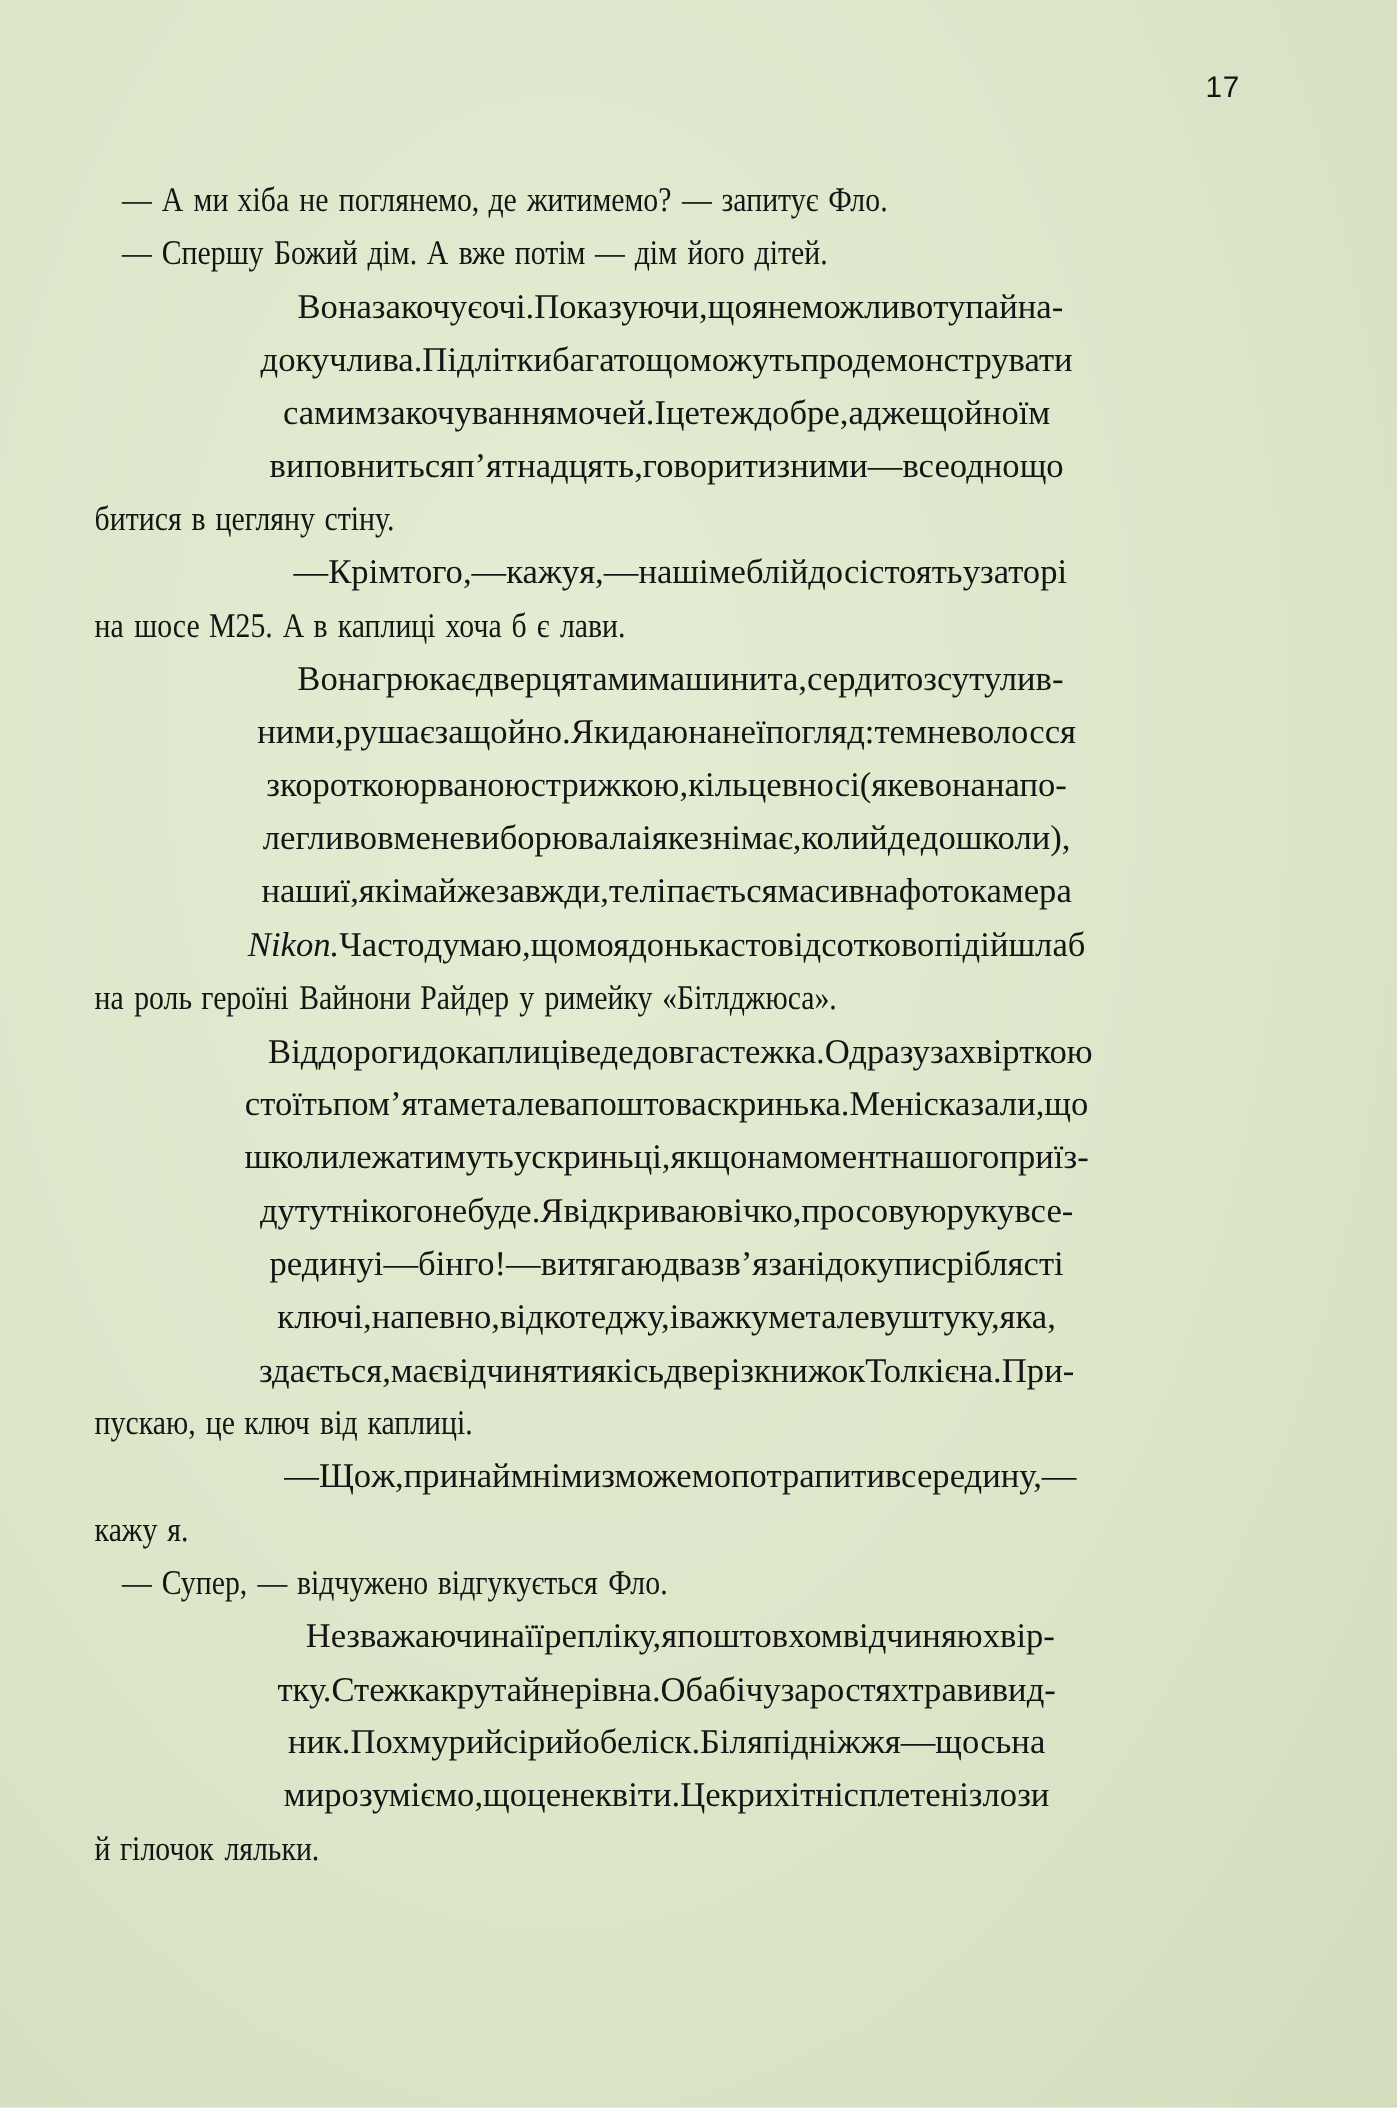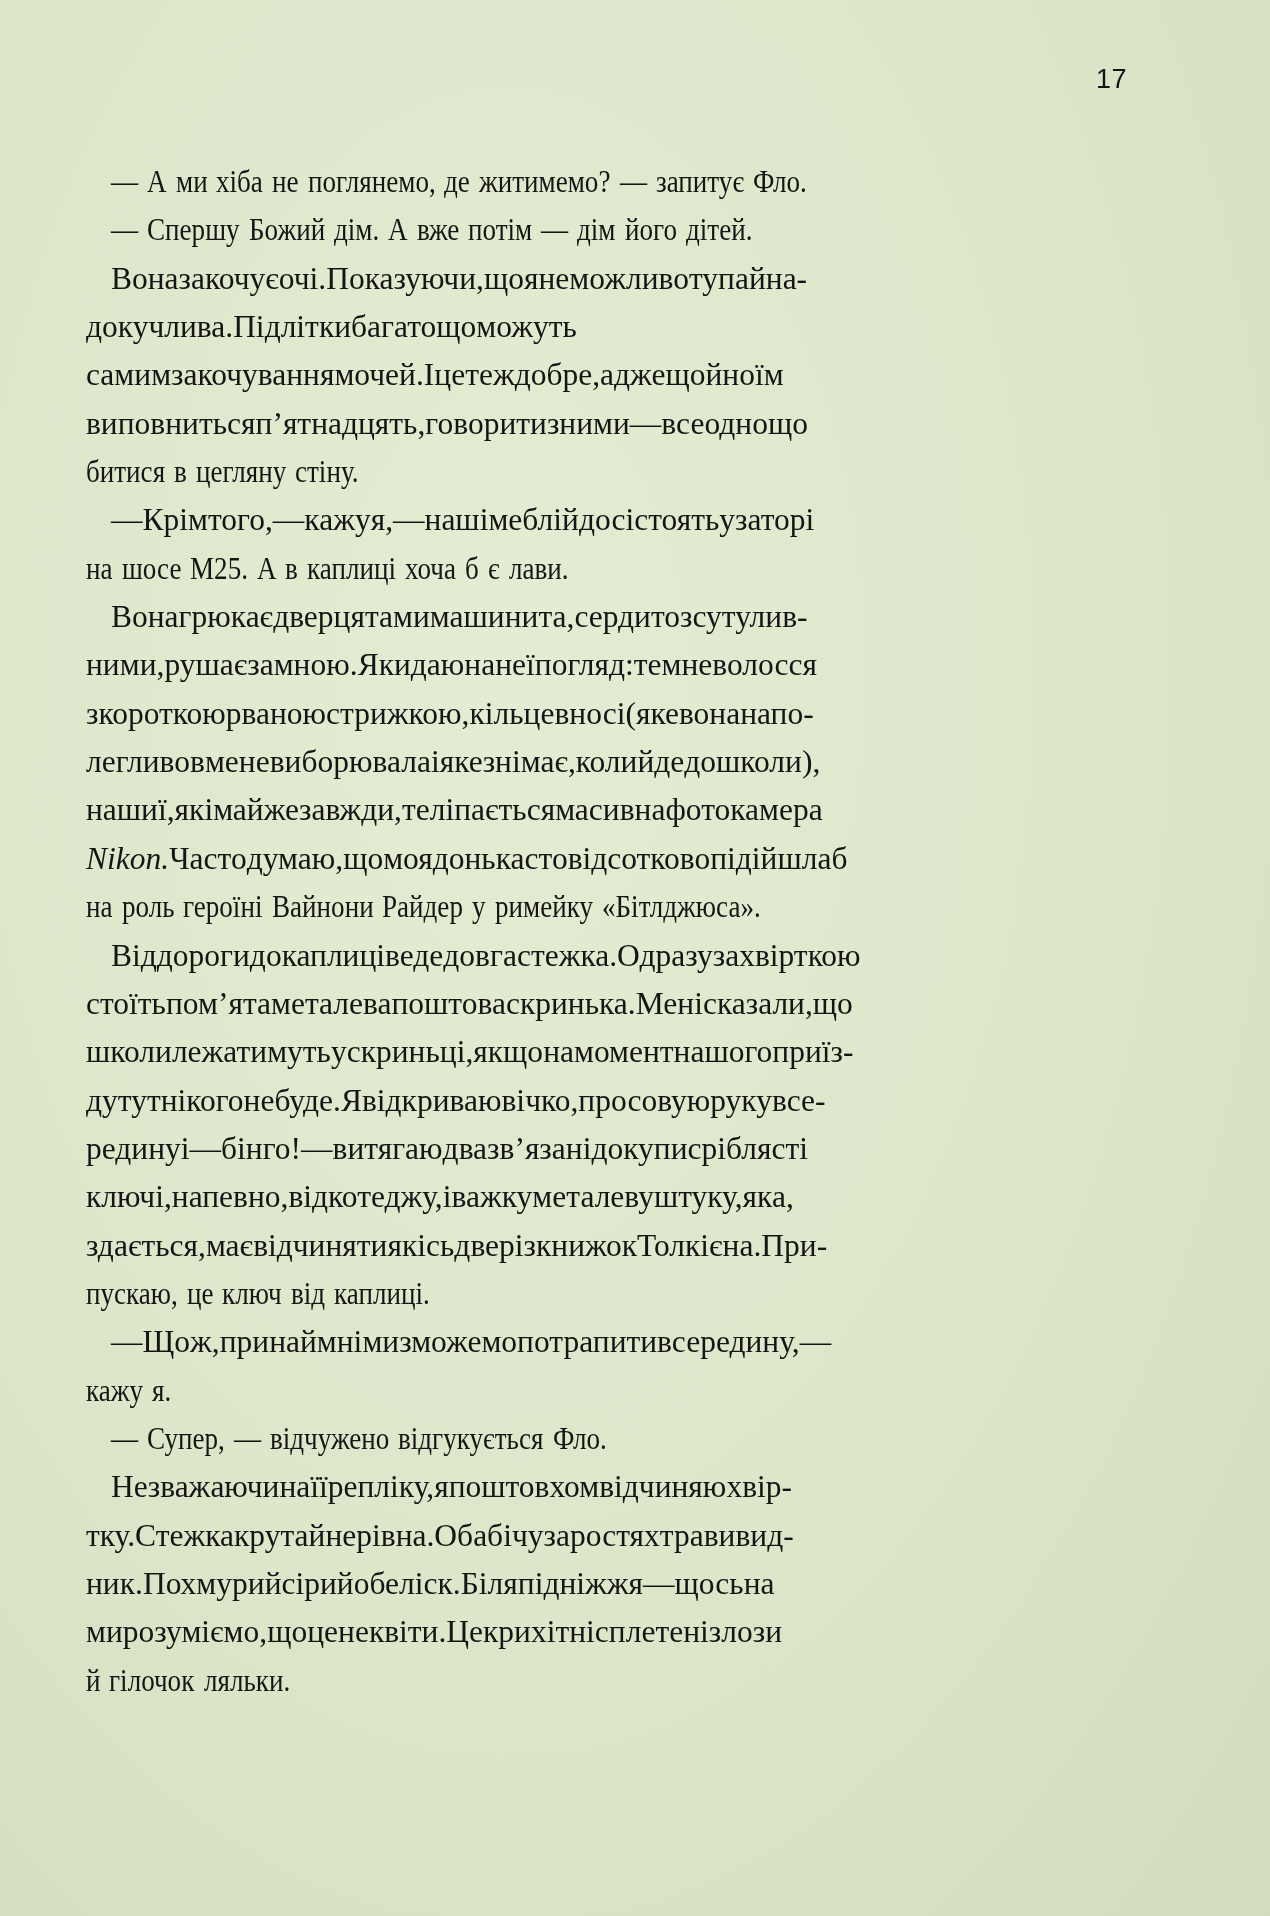--- a/index.html
+++ b/index.html
@@ -36,21 +36,21 @@
       width: 1040px;
       font-family: "Liberation Serif", "DejaVu Serif", serif;
       color: #151515;
     }
     .line {
       height: 48.35px;
       line-height: 48.35px;
       font-size: 31.5px;
       white-space: nowrap;
       display: flex;
-      justify-content: flex-start;
+      justify-content: center;
       transform-origin: left center;
     }
     .line.indent {
       padding-left: 25px;
     }
     .line.last {
       justify-content: flex-start;
     }
     .line.last .w { margin-right: 9px; }
     .w { display: inline-block; }
@@ -99,20 +99,21 @@
         <span class="w">тупа</span>
         <span class="w">й</span>
         <span class="w">на-</span>
       </div>
       <div class="line">
         <span class="w">докучлива.</span>
         <span class="w">Підлітки</span>
         <span class="w">багато</span>
         <span class="w">що</span>
         <span class="w">можуть</span>
+        <span class="w">продемонструвати</span>
       </div>
       <div class="line">
         <span class="w">самим</span>
         <span class="w">закочуванням</span>
         <span class="w">очей.</span>
         <span class="w">І</span>
         <span class="w">це</span>
         <span class="w">теж</span>
         <span class="w">добре,</span>
         <span class="w">адже</span>
@@ -170,21 +171,21 @@
         <span class="w">дверцятами</span>
         <span class="w">машини</span>
         <span class="w">та,</span>
         <span class="w">сердито</span>
         <span class="w">зсутулив-</span>
       </div>
       <div class="line">
         <span class="w">ними,</span>
         <span class="w">рушає</span>
         <span class="w">за</span>
-        <span class="w">мною.</span>
+        <span class="w">щойно.</span>
         <span class="w">Я</span>
         <span class="w">кидаю</span>
         <span class="w">на</span>
         <span class="w">неї</span>
         <span class="w">погляд:</span>
         <span class="w">темне</span>
         <span class="w">волосся</span>
       </div>
       <div class="line">
         <span class="w">з</span>

